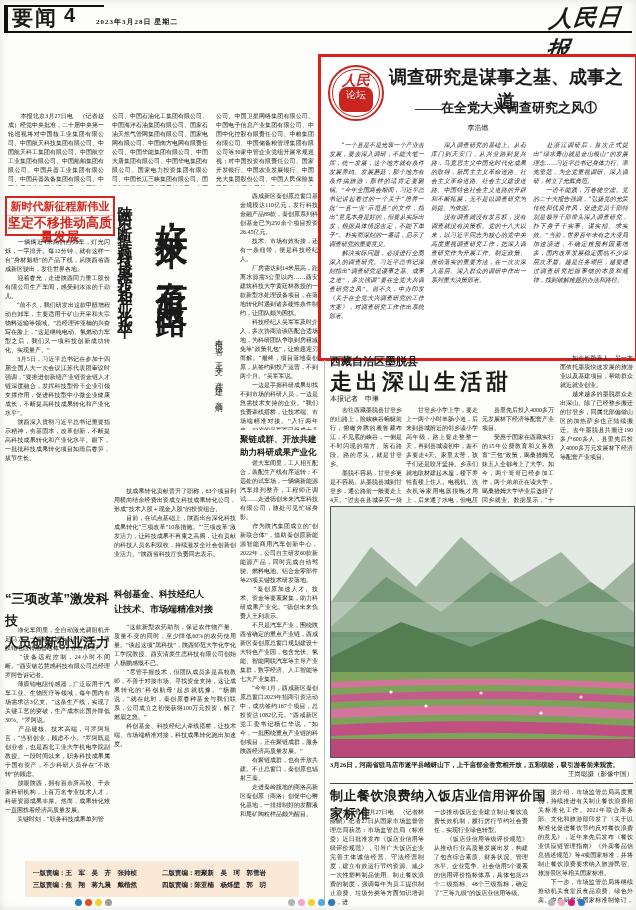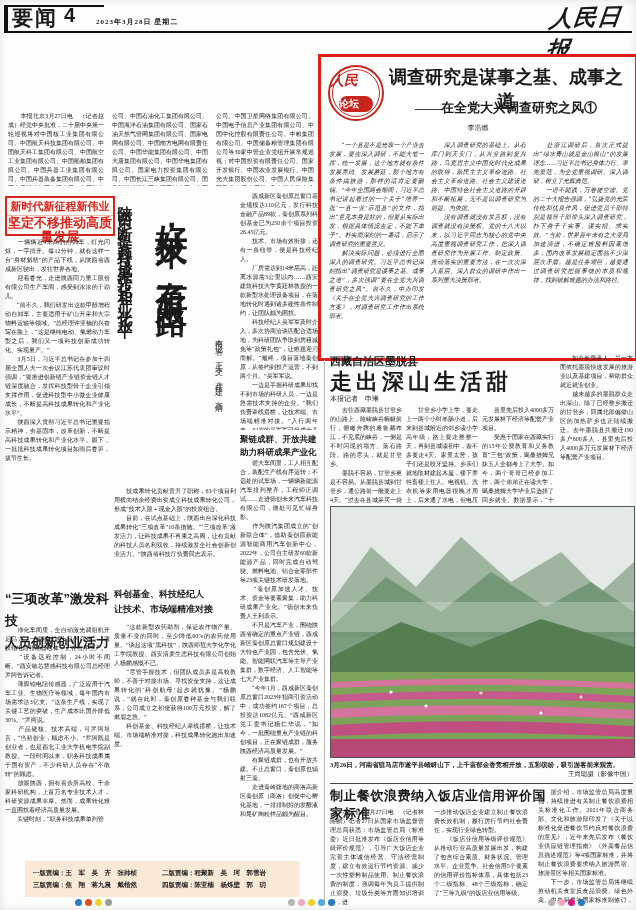--- a/index.html
+++ b/index.html
@@ -19,24 +19,24 @@
   
   .h-sans{font-family:"Liberation Sans",sans-serif;font-weight:bold;}
   .insp-head{left:8px;top:60px;width:308px;font-size:24px;letter-spacing:0px;text-align:justify;text-align-last:justify;}
   
   .t{font-size:6px;line-height:1.5;text-align:justify;white-space:pre-wrap;overflow:hidden;color:#222;}
   .ti{font-style:italic;}
   
   .forumbox{left:318px;top:54px;width:314px;height:301px;border:3px solid #dd1f18;background:#fff;}
   .flogo{position:absolute;left:7px;top:8px;width:52px;height:52px;border:2px solid #c8251e;border-radius:50%;background:#fff;}
   .flogo .inner{position:absolute;left:2px;top:2px;right:2px;bottom:2px;border:1px solid #c8251e;border-radius:50%;}
-  .flogo .rm{position:absolute;left:0;top:7px;width:100%;color:#c8251e;font-weight:bold;
+  .flogo .rm{position:absolute;left:0;top:7px;width:100%;text-align:center;color:#c8251e;font-weight:bold;
              font-style:italic;font-size:14px;line-height:1;}
-  .flogo .lt{position:absolute;left:9px;bottom:7px;width:34px;height:16px;background:#c8251e;border-radius:8px;
-             color:#fff;font-size:10px;line-height:15px;font-weight:bold;}
+  .flogo .lt{position:absolute;left:9px;bottom:7px;width:34px;height:25px;background:#c8251e;border-radius:8px;
+             color:#fff;font-size:10px;line-height:15px;text-align:center;font-weight:normal;}
   .ftitle{position:absolute;left:62px;top:8px;width:246px;text-align:center;font-size:18px;}
   .fsub{position:absolute;left:62px;top:42px;width:246px;text-align:center;font-size:13px;font-weight:bold;}
   .fauthor{position:absolute;left:0;top:66px;width:100%;text-align:center;font-size:7px;}
   .fcol{position:absolute;top:84px;height:206px;width:95px;}
   
   .campbox{left:5px;top:196px;width:106px;height:36px;border:2px solid #d6251f;background:#fffdf8;text-align:center;}
   .campbox .l1{color:#d6251f;font-family:"Liberation Sans",sans-serif;font-weight:bold;font-size:11px;line-height:17px;border-bottom:1px solid #e9b9b4;}
   .campbox .l2{color:#d6251f;font-weight:bold;font-size:13px;line-height:14px;}
   
   .vert{writing-mode:vertical-rl;text-orientation:upright;}

